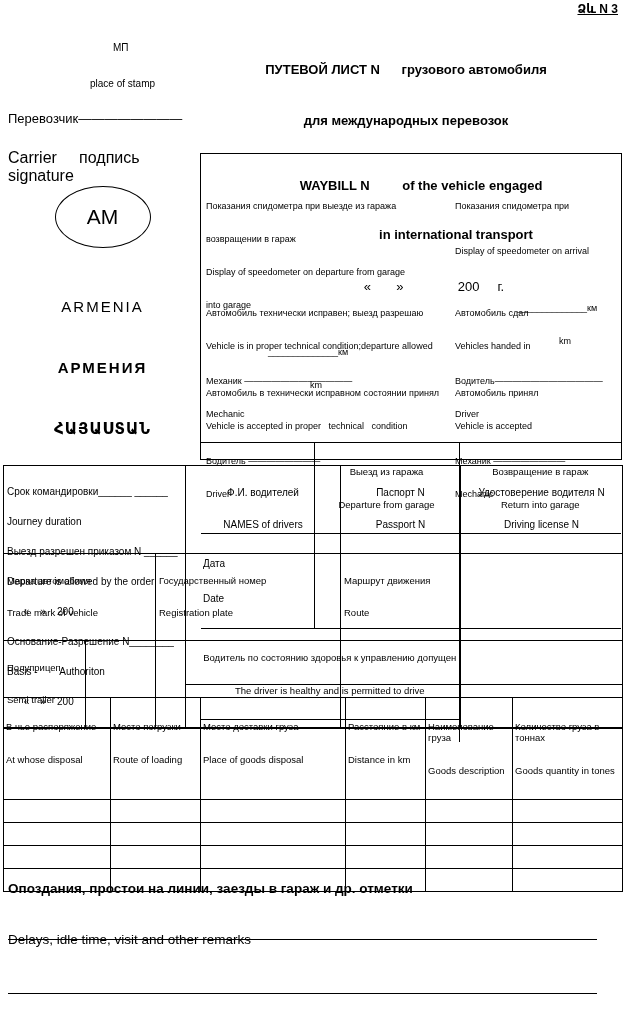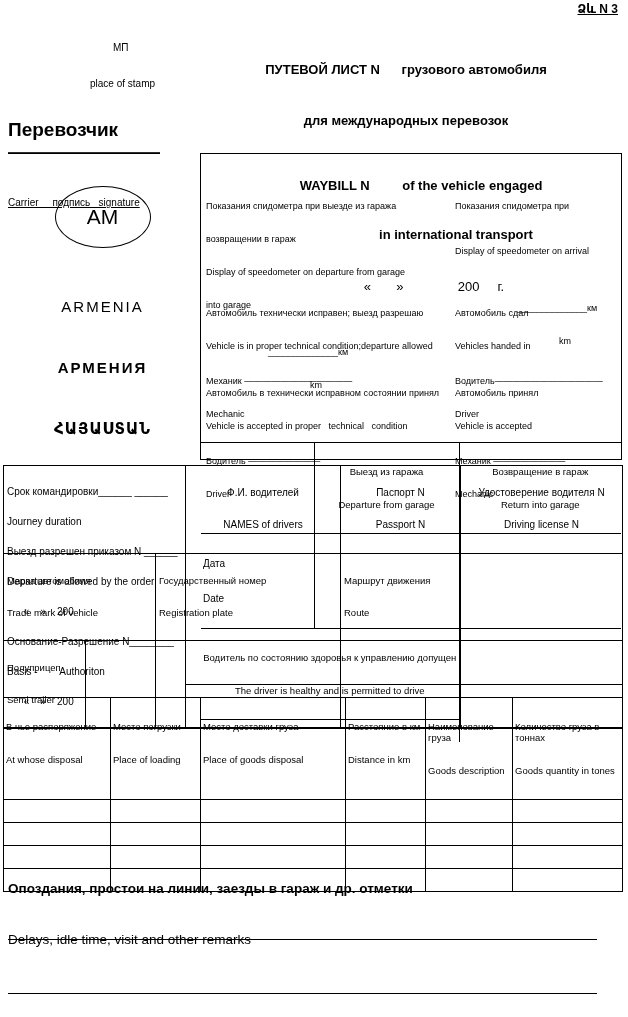--- a/index.html
+++ b/index.html
@@ -6,22 +6,22 @@
   html,body { background:#fff; }
   body { width:628px; height:1017px; font-family:"Liberation Sans","DejaVu Sans",sans-serif; color:#000; }
   .doc { position:relative; width:628px; height:1017px; overflow:hidden; white-space:pre-wrap; background:#fff; }
   .abs { position:absolute; }
 
   .form-no { top:2px; right:10px; font-size:12px; font-weight:bold; text-decoration:underline; }
 
   .stamp { left:8px; top:20px; width:195px; font-size:10px; }
   .stamp .mp { padding-left:105px; }
   .stamp .pos { padding-left:82px; margin-top:3px; }
-  .stamp .carrier-ru { margin-top:8px; font-size:19px;font-weight:bold; }
-  .stamp .carrier-en { margin-top:12px; font-size:10px;text-decoration:underline; }
+  .stamp .carrier-ru { font-size:13px; }
+  .stamp .carrier-en { margin-top:1px; font-size:16px; }
 
   .titleblk { left:190px; top:30px; width:432px; text-align:center; font-weight:bold; font-size:13px; line-height:16px; }
   .t-ru2 { margin-top:3px; }
   .t-en1 { margin-top:17px; position:relative; left:15px; }
   .t-en2 { margin-top:1px; position:relative; left:50px; }
   .t-date { margin-top:4px; font-weight:normal; position:relative; left:28px; }
 
   .emblem { left:35px; top:150px; width:135px; text-align:center; }
   .oval { width:96px; height:62px; border:1px solid #000; border-radius:50%; margin:0 auto; display:flex; align-items:center; justify-content:center; font-size:21px; }
   .c-en { margin-top:14px; font-weight:normal; font-size:15px; letter-spacing:2px; }
@@ -256,21 +256,21 @@
 
   <table class="abs t-table">
     <colgroup><col style="width:107px"><col style="width:90px"><col style="width:145px"><col style="width:80px"><col style="width:87px"><col style="width:110px"></colgroup>
     <tbody><tr class="hrow">
       <td>
         <div>В чье распоряжение</div>
         <div>At whose disposal</div>
       </td>
       <td>
         <div>Место погрузки</div>
-        <div>Place of loading</div>
+        <div>Route of loading</div>
       </td>
       <td>
         <div>Место доставки груза</div>
         <div>Place of goods disposal</div>
       </td>
       <td>
         <div>Расстояние в км</div>
         <div>Distance in km</div>
       </td>
       <td>

